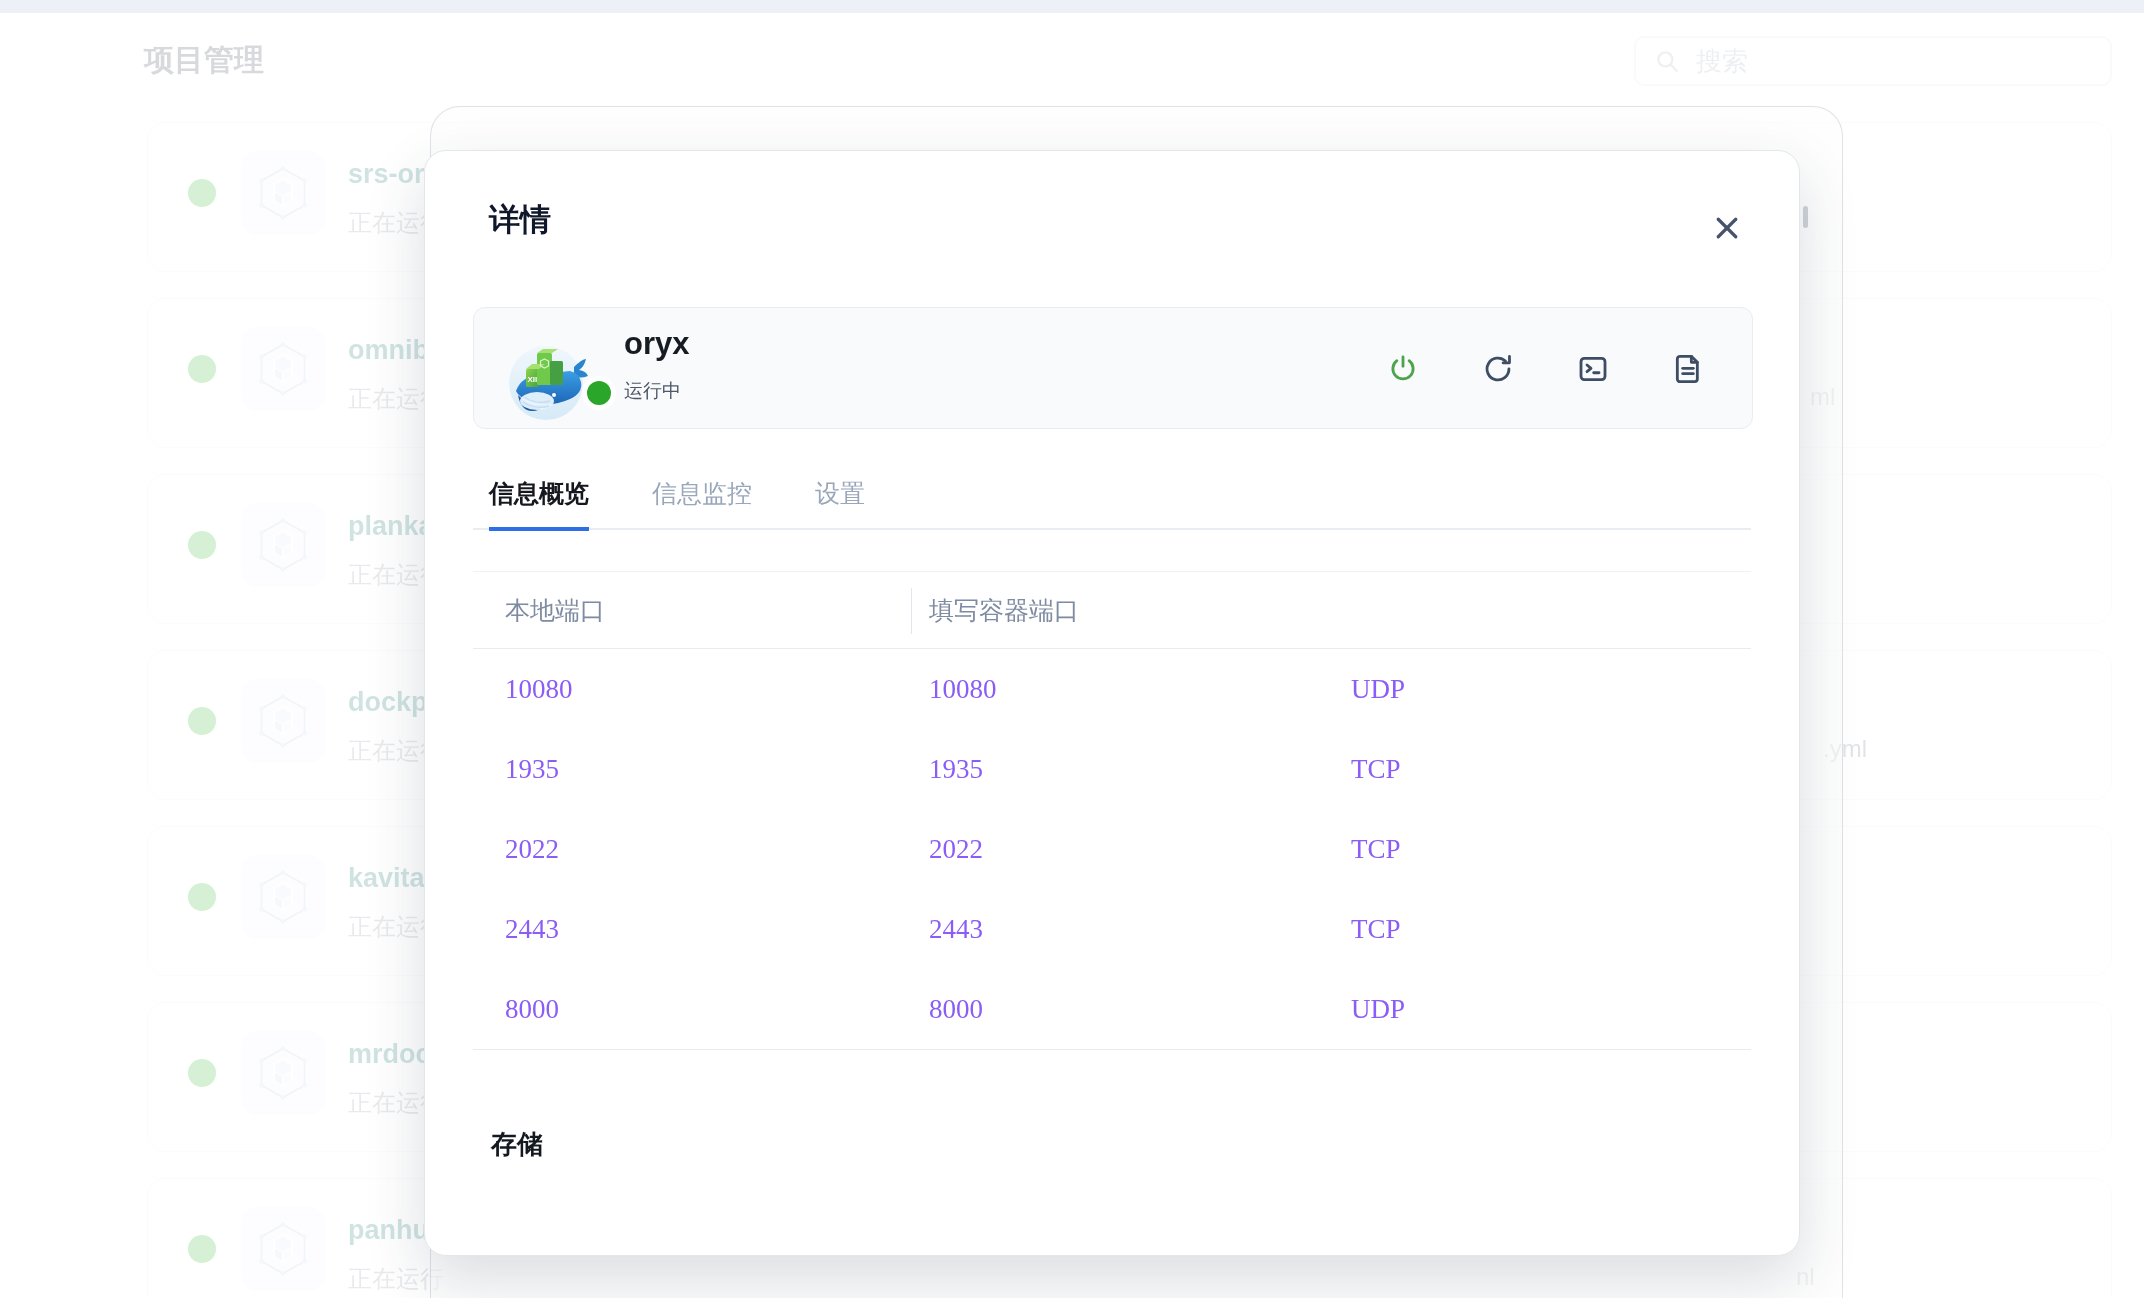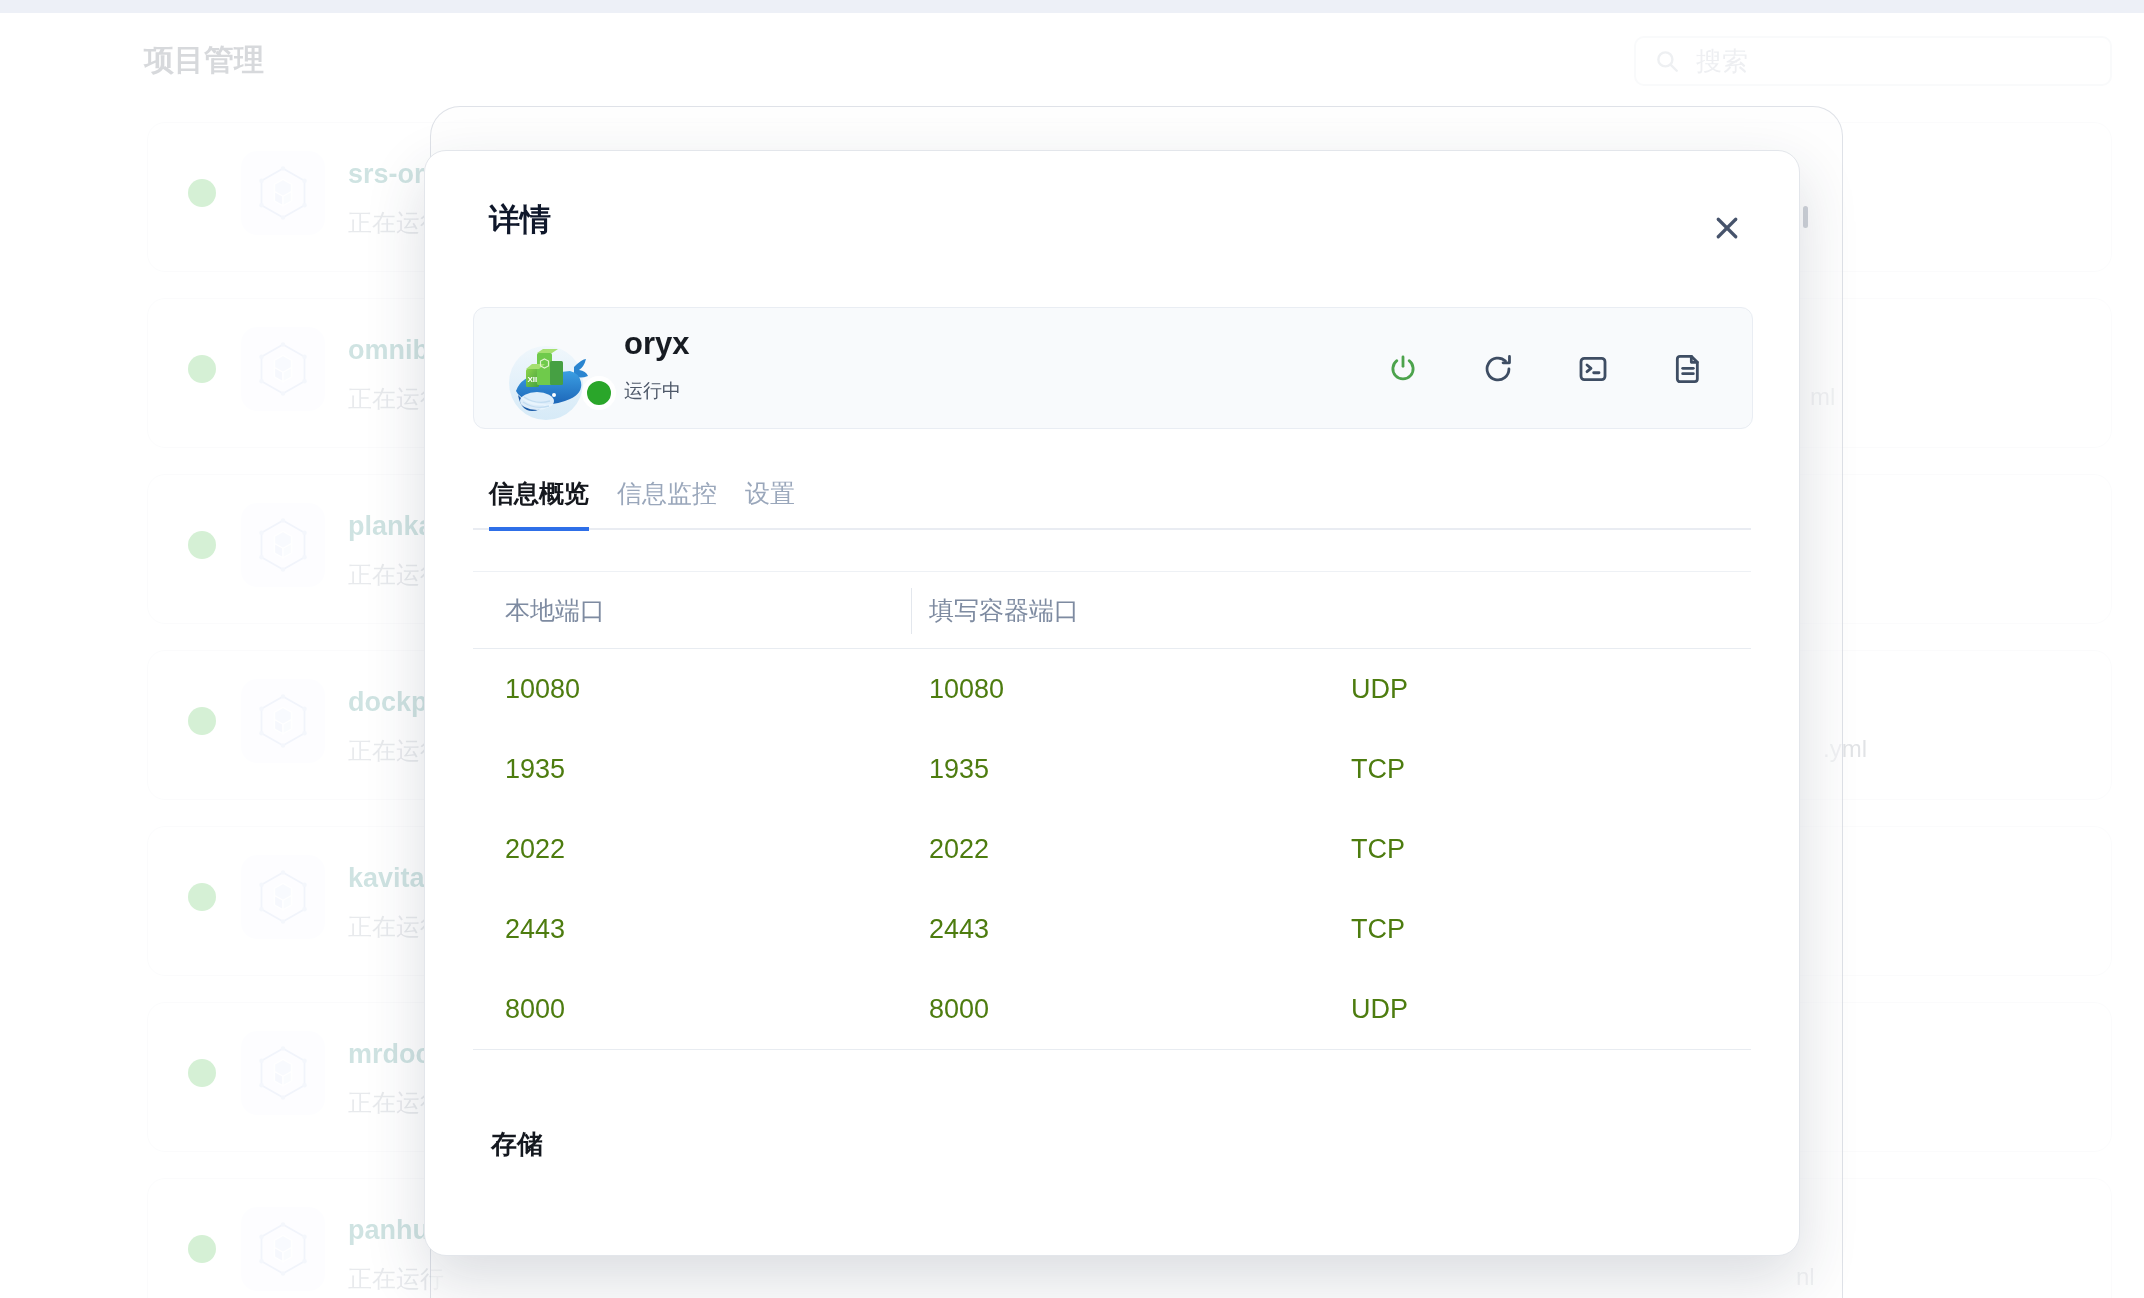--- a/index.html
+++ b/index.html
@@ -60,39 +60,39 @@
   .app-icon{position:absolute;left:30px;top:31px;width:84px;height:84px;}
   .app-dot{
     position:absolute;left:108px;top:68px;width:24px;height:24px;border-radius:50%;
     background:#2aa62a;border:5px solid #ffffff;
   }
   .app-name{position:absolute;left:150px;top:18px;font-size:31px;font-weight:bold;color:#171b22;}
   .app-status{position:absolute;left:150px;top:70px;font-size:19px;color:#4e5869;}
   .app-actions{position:absolute;right:44px;top:41px;display:flex;gap:55px;}
   .icon-btn{width:40px;height:40px;border:none;background:none;padding:0;display:flex;align-items:center;justify-content:center;cursor:pointer;}
   
-  .tabs{position:absolute;left:48px;right:48px;top:326px;display:flex;gap:28px;border-bottom:2px solid #e9ecf2;padding-left:16px;}
+  .tabs{position:absolute;left:48px;right:48px;top:326px;display:flex;gap:63px;border-bottom:2px solid #e9ecf2;padding-left:16px;}
   .tab{font-size:25px;color:#9aa7bb;padding-bottom:18px;cursor:pointer;}
   .tab.active{color:#15181e;font-weight:bold;border-bottom:4px solid #2e6fe8;margin-bottom:-3px;padding-bottom:17px;}
   
   .ports{position:absolute;left:48px;right:48px;top:420px;}
   .ports .hrow{
     display:grid;grid-template-columns:438px 424px 1fr;height:78px;box-sizing:border-box;
     border-top:1px solid #eef1f5;border-bottom:1px solid #e8ecf1;
   }
   .ports .hcell{
     display:flex;align-items:center;font-size:25px;color:#7e8ba1;position:relative;padding-left:32px;
   }
   .ports .hcell:nth-child(2){padding-left:18px;text-align:center;}
   .ports .hcell:nth-child(3){padding-left:16px;}
   .ports .hcell:nth-child(2)::before,.ports .hcell:nth-child(3)::before{
     content:"";position:absolute;left:0;top:16px;width:1px;height:46px;background:#e3e7ed;
   }
   .ports .brow{display:grid;grid-template-columns:438px 424px 1fr;height:80px;}
-  .ports .cell{display:flex;align-items:center;font-size:27px;color:#4d7c0f;padding-left:32px;}
+  .ports .cell{display:flex;align-items:center;font-size:27px;color:#8b5cf6;padding-left:32px;font-family:Liberation Serif, serif;}
   .ports .cell:nth-child(2){padding-left:18px;}
   .ports .cell:nth-child(3){padding-left:16px;}
   .ports .body{border-bottom:1px solid #e8ecf1;}
   .storage-heading{position:absolute;left:66px;top:976px;font-size:26px;font-weight:bold;color:#14181f;}
 </style>
 </head>
 <body>
 
 <div class="bg-layer">
   <div class="bg-title">项目管理</div>

